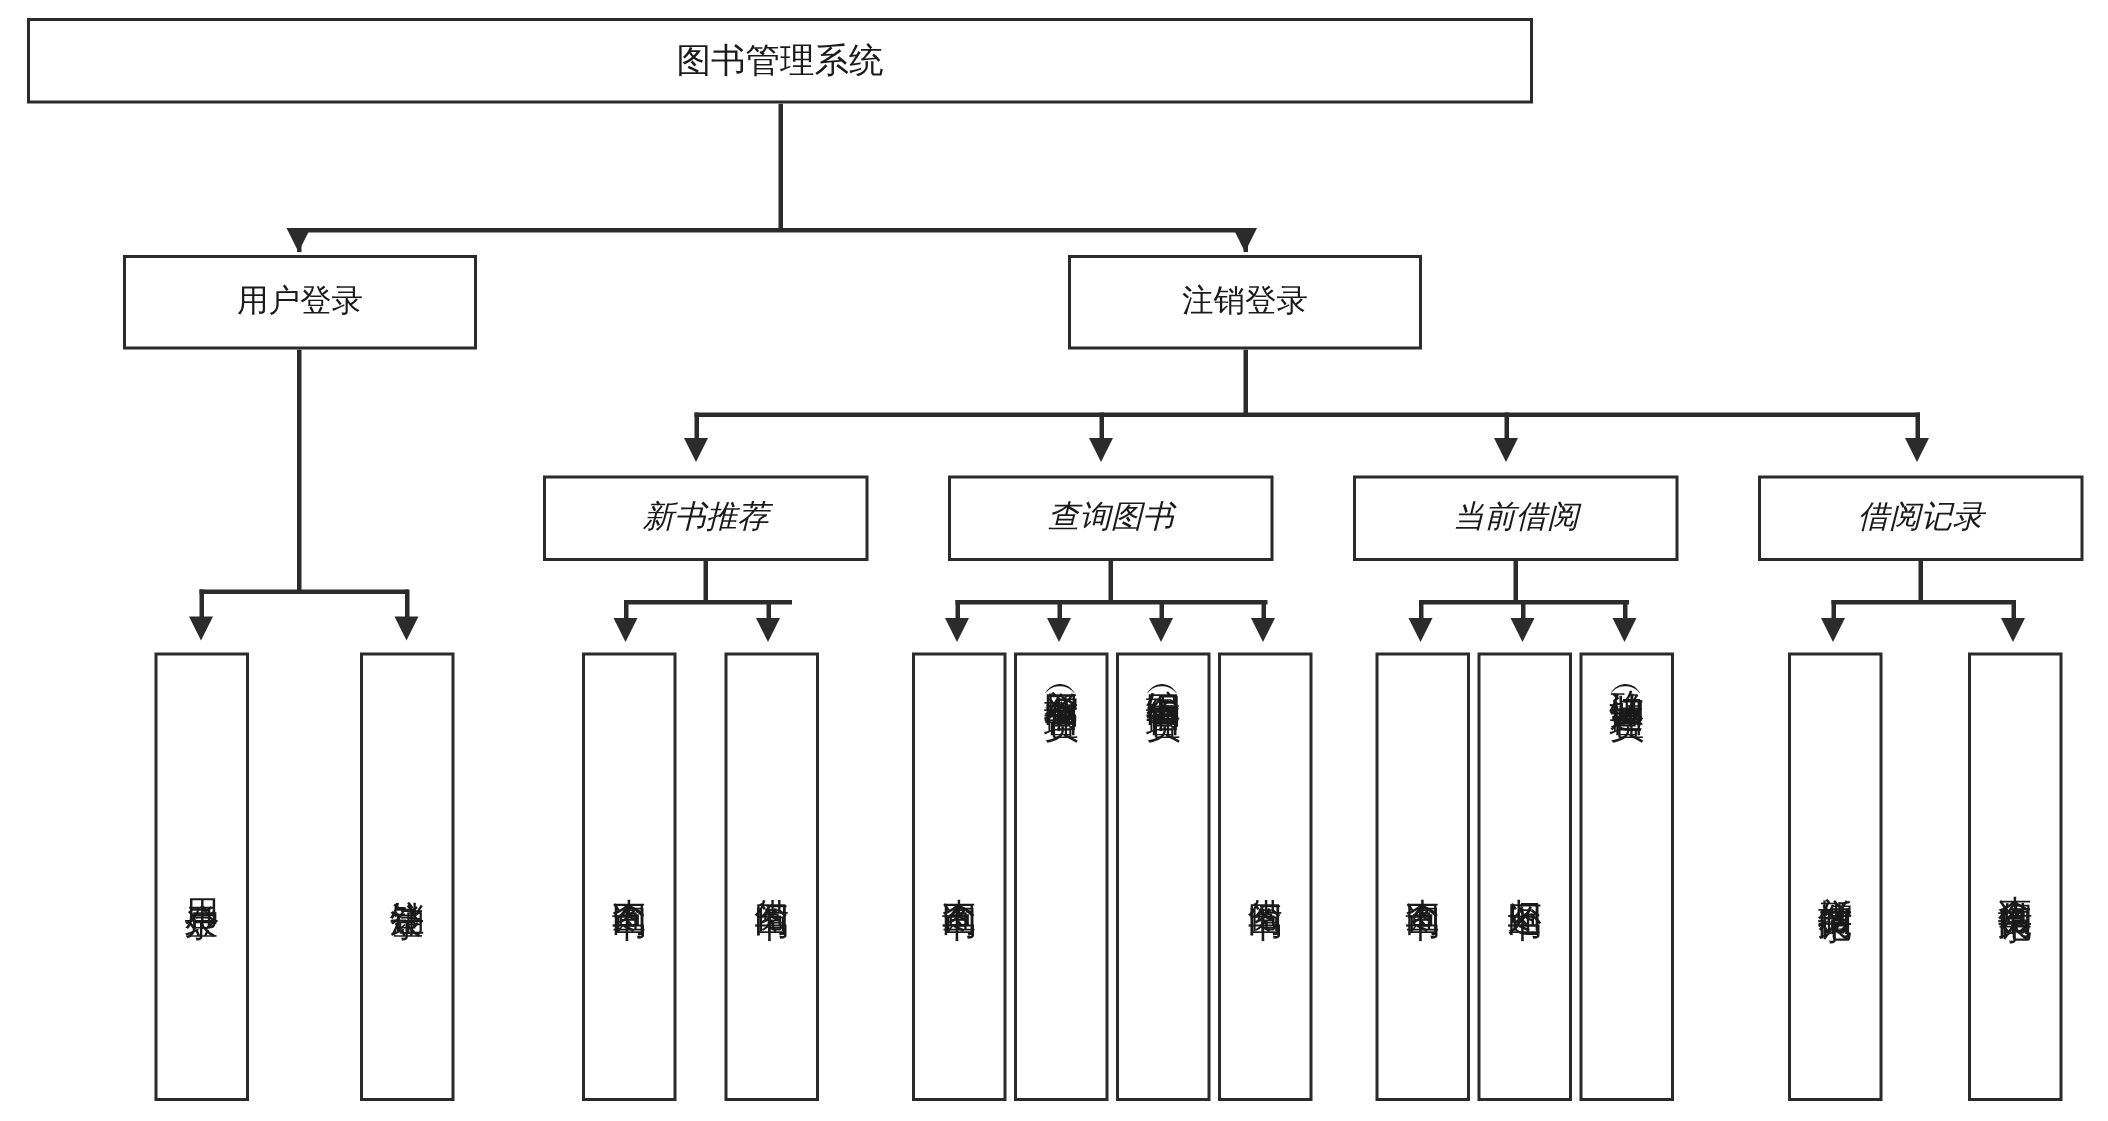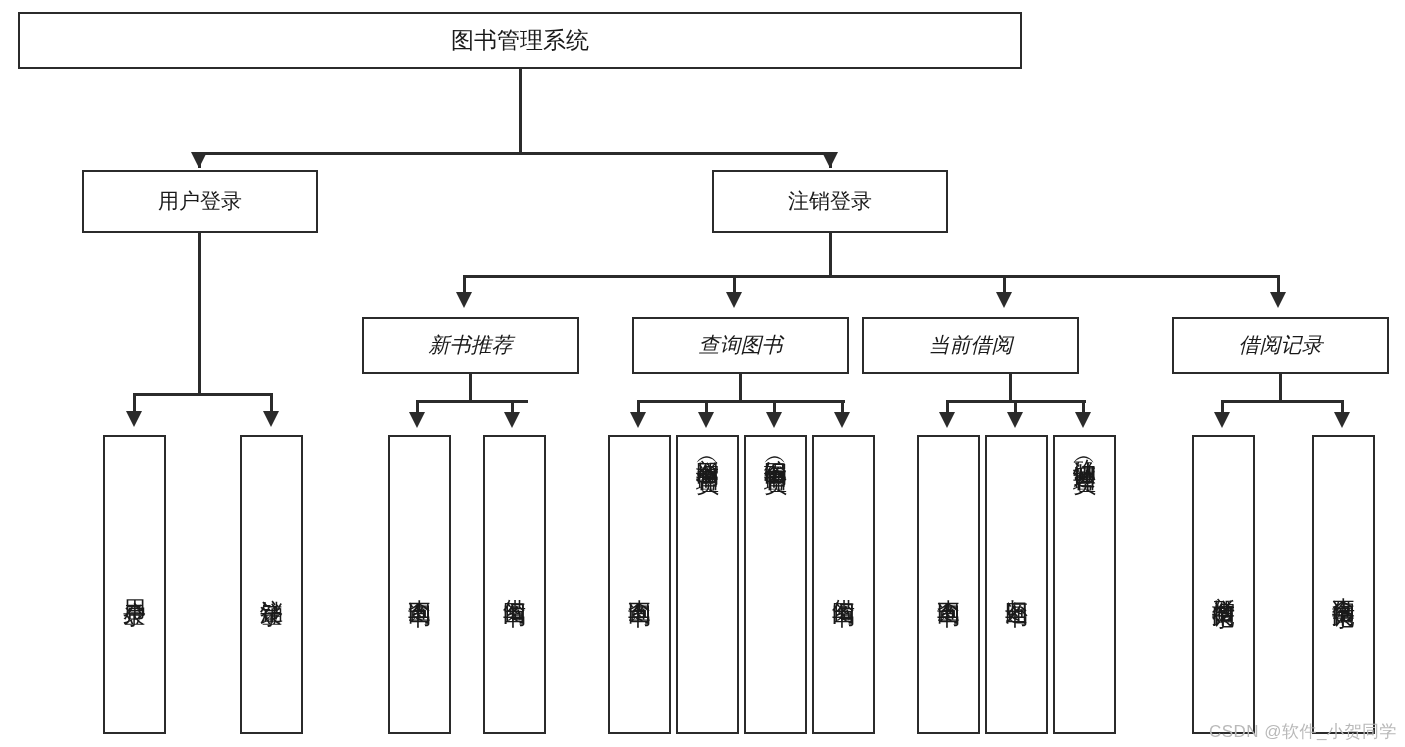--- a/index.html
+++ b/index.html
@@ -54,21 +54,21 @@
 
   
   .lvl3 {
     top: 317px;
     width: 217px;
     height: 57px;
   }
   .lvl3 .node-label { font-size: 21px; font-style: italic; }
   #node-newbook  { left: 362px; }
   #node-borrow   { left: 632px; }
-  #node-current  { left: 862px; }
+  #node-current  { left: 902px; }
   #node-record   { left: 1172px; }
 
   
   .leaf {
     top: 435px;
     width: 63px;
     height: 299px;
     align-items: flex-start;
     justify-content: center;
     padding-top: 4px;
@@ -238,14 +238,13 @@
     <span class="node-label">确认归还（管理员）</span>
   </div>
 
   <div class="node leaf centered" style="left:1192px;">
     <span class="node-label">新增借阅记录</span>
   </div>
   <div class="node leaf centered" style="left:1312px;">
     <span class="node-label">查询借阅记录</span>
   </div>
 
-  <div id="watermark">CSDN @软件_小贺同学</div>
 </div>
 
 </body></html>

